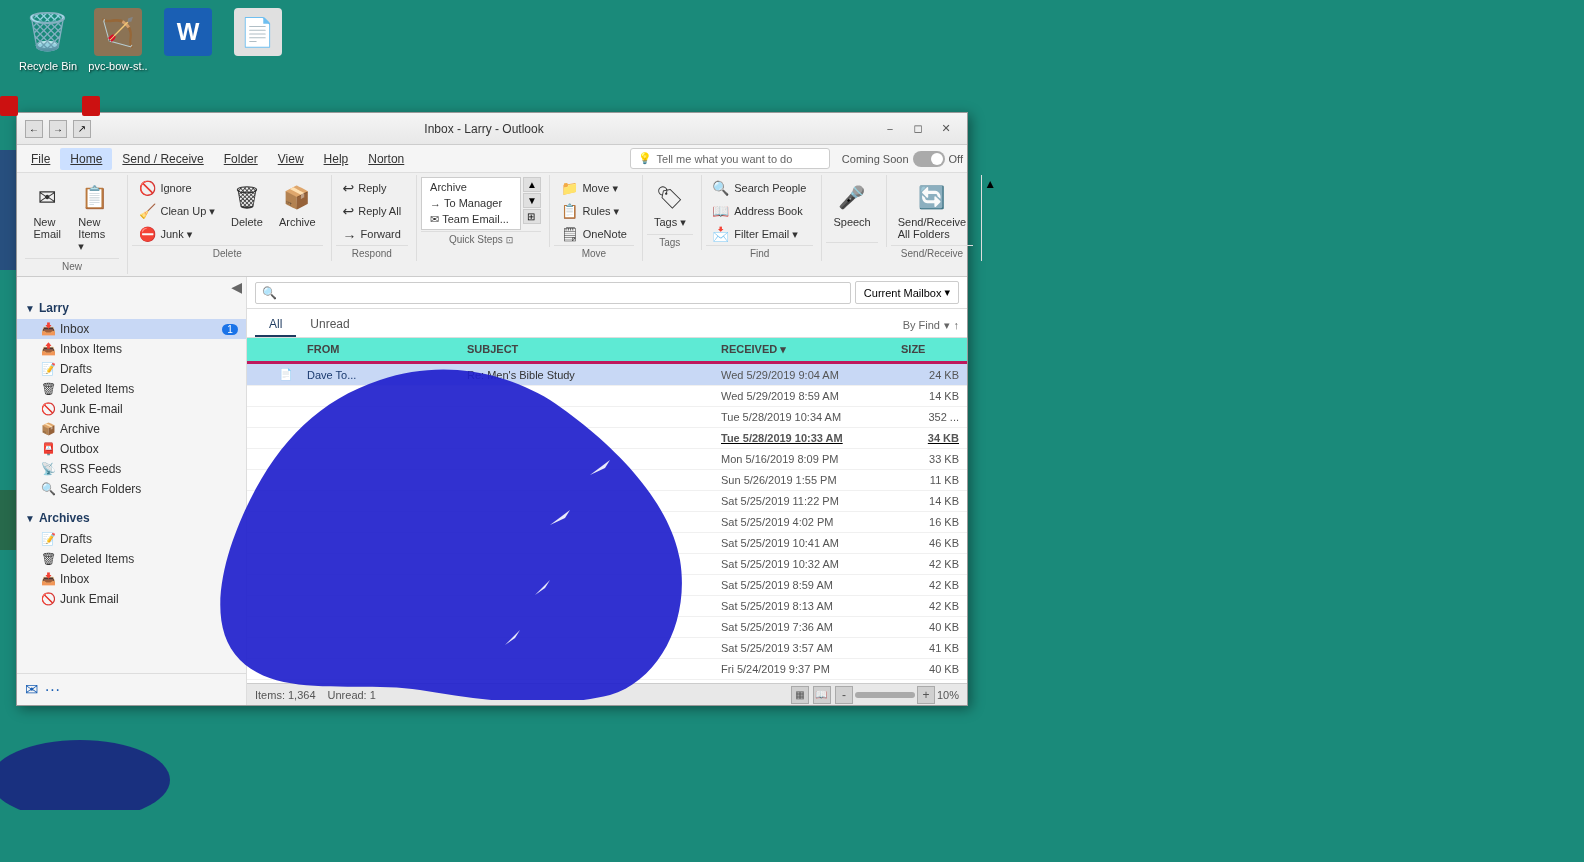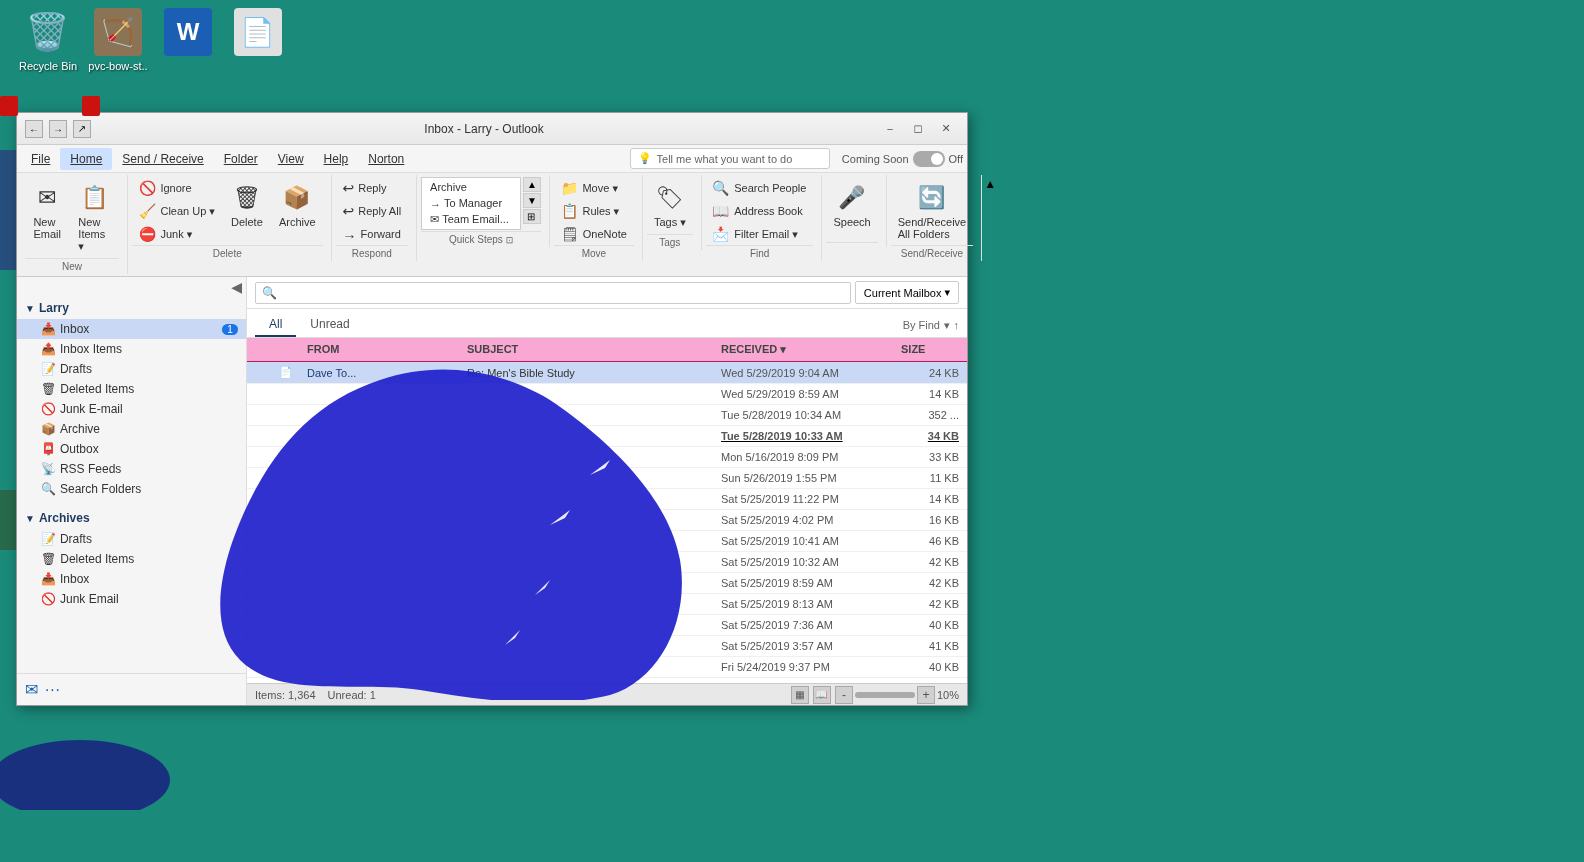--- a/index.html
+++ b/index.html
@@ -387,22 +387,22 @@
     
     .email-list {
       flex: 1;
       overflow-y: auto;
       background: white;
     }
     .email-list-header {
       display: grid;
       grid-template-columns: 28px 28px 160px 1fr 180px 70px;
       padding: 3px 0;
-      border-bottom: 1px solid #be185d;
-      background: #f9a8d4;
+      border-bottom: 3px solid #be185d;
+      background: #5eead4;
       font-size: 11px;
       font-weight: 600;
       color: #444;
       position: sticky;
       top: 0;
     }
     .email-list-header span {
       padding: 2px 4px;
     }
     .email-row {

